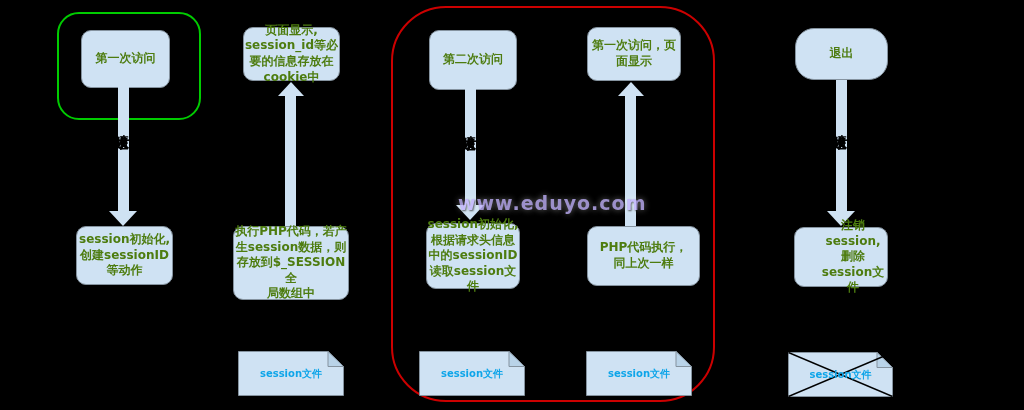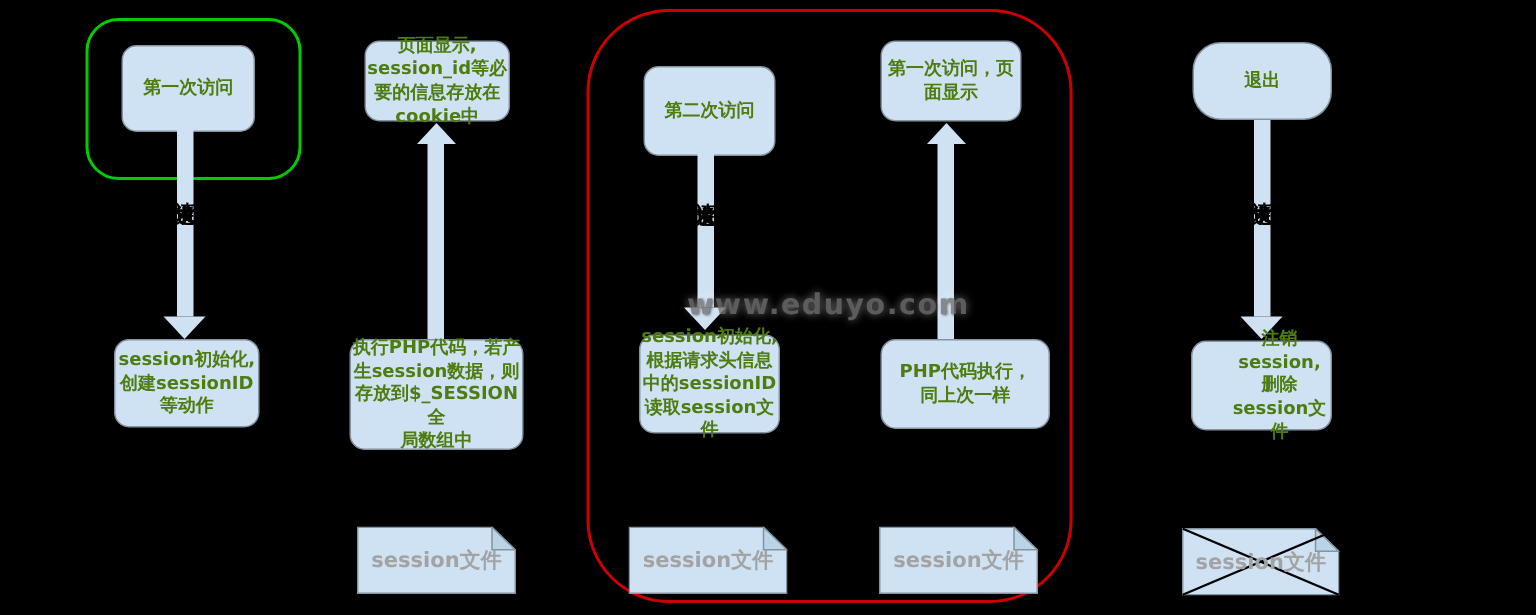--- a/index.html
+++ b/index.html
@@ -24,24 +24,24 @@
     border-left:13px solid transparent;border-right:13px solid transparent;
     border-bottom:14px solid var(--node-fill);}
   .alabel{
     position:absolute;writing-mode:vertical-rl;text-orientation:upright;
     color:#000;font-weight:bold;font-size:13px;letter-spacing:1px;line-height:1;
   }
   .card{position:absolute;}
   .card svg{position:absolute;left:0;top:0;}
   .card-label{
     position:absolute;inset:0;display:flex;align-items:center;justify-content:center;
-    color:#a3a3a3;font-weight:bold;font-size:14px;white-space:pre-line;
+    color:#0ea5e9;font-weight:bold;font-size:10px;white-space:pre-line;
   }
   .watermark{
-    position:absolute;color:#737373;opacity:.8;font-size:19px;font-weight:bold;
+    position:absolute;color:#c4b5fd;opacity:.8;font-size:19px;font-weight:bold;
     letter-spacing:1px;
     text-shadow:0 0 6px rgba(255,255,255,.55),1px 1px 2px rgba(0,0,0,.9);
   }
 </style>
 </head>
 <body>
 
 <div class="stage">
 
   <div class="outline green" style="left:57px;top:12px;width:144px;height:108px;"></div>
@@ -66,21 +66,21 @@
 存放到$_SESSION全
 局数组中</div>
   <div class="card" style="left:238px;top:351px;width:106px;height:45px;">
     <svg width="106" height="45" viewBox="0 0 106 45">
       <path d="M0.5 0.5 H90 L105.5 15.5 V44.5 H0.5 Z" style="fill:var(--node-fill);stroke:var(--node-border);"></path>
       <path d="M90 0.5 L105.5 15.5 H90 Z" style="fill:var(--node-fold);stroke:var(--node-border);"></path>
     </svg>
     <div class="card-label">session文件</div>
   </div>
 
-  <div class="box" style="left:429px;top:44px;width:88px;height:60px;">第二次访问</div>
+  <div class="box" style="left:429px;top:30px;width:88px;height:60px;">第二次访问</div>
   <div class="shaft" style="left:465px;top:80px;height:125px;"></div>
   <div class="head-down" style="left:456px;top:205px;"></div>
   <div class="alabel" style="left:463px;top:125px;">请求发送</div>
   <div class="box" style="left:426px;top:223px;width:94px;height:66px;">session初始化,
 根据请求头信息
 中的sessionID
 读取session文
 件</div>
   <div class="card" style="left:419px;top:351px;width:106px;height:45px;">
     <svg width="106" height="45" viewBox="0 0 106 45">

